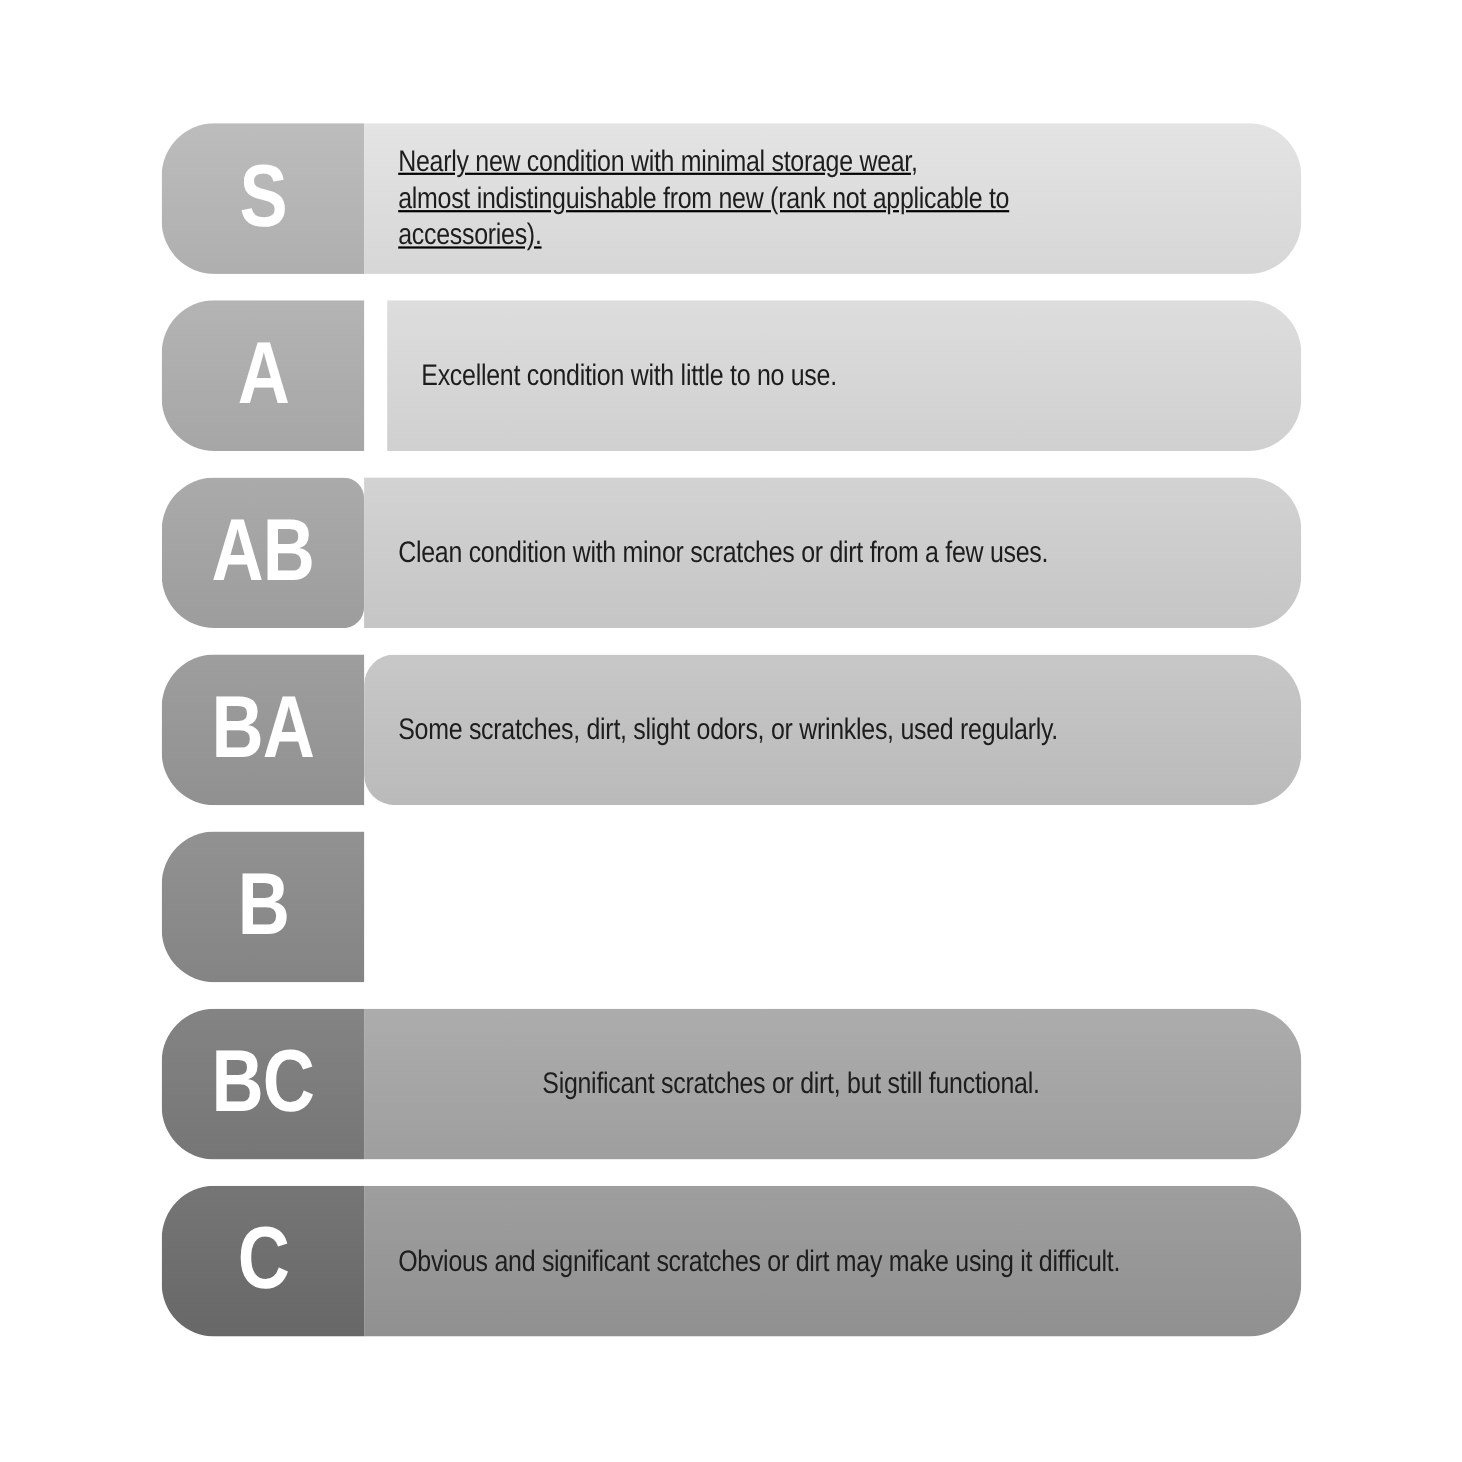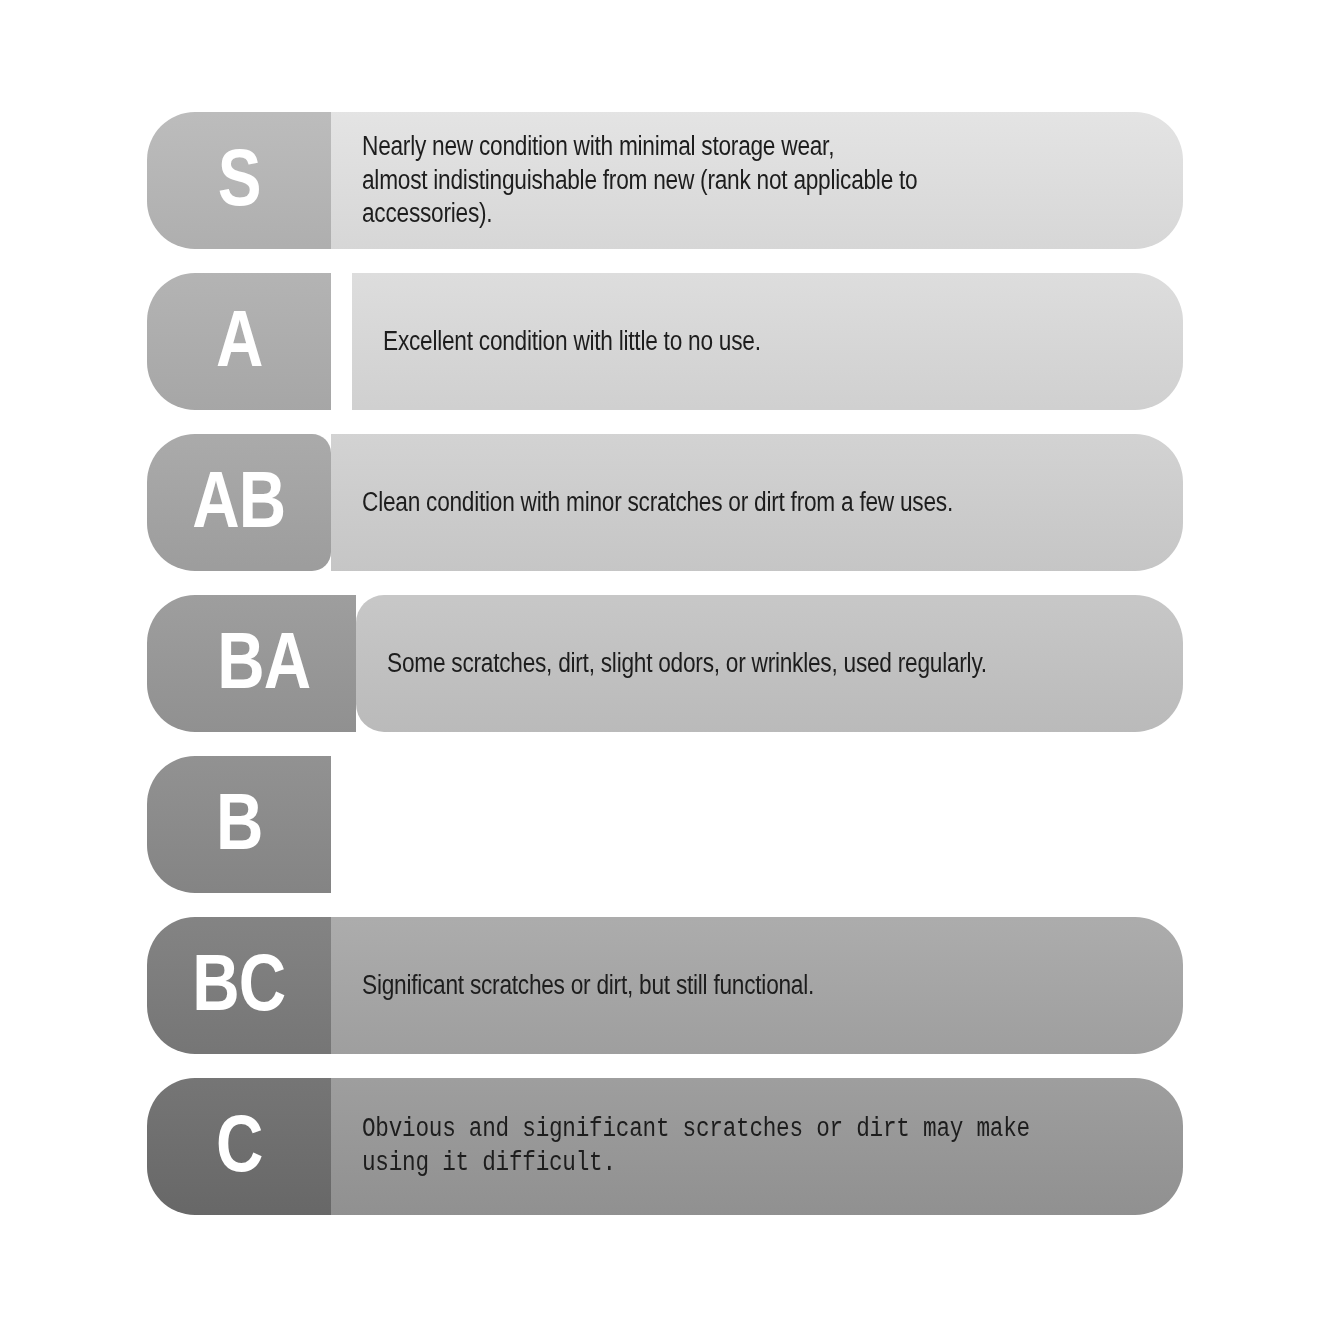--- a/index.html
+++ b/index.html
@@ -67,21 +67,21 @@
 </head>
 <body>
 
 <div class="canvas">
   <div class="rank-list">
 
     <div class="rank-row">
       <div class="rank-cell" style="background-color: rgb(184, 184, 184);">
         <span class="rank-letter">S</span>
       </div>
-      <div class="desc-cell" style="background-color: rgb(226, 226, 226);">
+      <div class="desc-cell" style="background-color: rgb(226, 226, 226); text-decoration: underline;">
         <span class="desc-text">Nearly new condition with minimal storage wear,
 almost indistinguishable from new (rank not applicable to accessories).</span>
       </div>
     </div>
 
     <div class="rank-row">
       <div class="rank-cell" style="background-color: rgb(175, 175, 175);">
         <span class="rank-letter">A</span>
       </div>
       <div class="desc-cell" style="background-color: rgb(219, 219, 219); margin-left: 21px;">
@@ -92,46 +92,46 @@
     <div class="rank-row">
       <div class="rank-cell" style="background-color: rgb(165, 165, 165); border-radius: 19px;">
         <span class="rank-letter">AB</span>
       </div>
       <div class="desc-cell" style="background-color: rgb(208, 208, 208);">
         <span class="desc-text">Clean condition with minor scratches or dirt from a few uses.</span>
       </div>
     </div>
 
     <div class="rank-row">
-      <div class="rank-cell" style="background-color: rgb(152, 152, 152); padding-left: 25px;">
+      <div class="rank-cell" style="background-color: rgb(152, 152, 152);">
         <span class="rank-letter">BA</span>
       </div>
       <div class="desc-cell" style="background-color: rgb(196, 196, 196); border-radius: 28px;">
         <span class="desc-text">Some scratches, dirt, slight odors, or wrinkles, used regularly.</span>
       </div>
     </div>
 
     <div class="rank-row">
       <div class="rank-cell" style="background-color: rgb(139, 139, 139);">
         <span class="rank-letter">B</span>
       </div>
     </div>
 
     <div class="rank-row">
       <div class="rank-cell" style="background-color: rgb(124, 124, 124);">
         <span class="rank-letter">BC</span>
       </div>
-      <div class="desc-cell" style="background-color: rgb(167, 167, 167);">
+      <div class="desc-cell" style="background-color: rgb(167, 167, 167); justify-content: center;">
         <span class="desc-text">Significant scratches or dirt, but still functional.</span>
       </div>
     </div>
 
     <div class="rank-row">
       <div class="rank-cell" style="background-color: rgb(109, 109, 109);">
         <span class="rank-letter">C</span>
       </div>
-      <div class="desc-cell" style="background-color: rgb(152, 152, 152); font-family: Liberation Mono, monospace;">
+      <div class="desc-cell" style="background-color: rgb(152, 152, 152);">
         <span class="desc-text">Obvious and significant scratches or dirt may make using it difficult.</span>
       </div>
     </div>
 
   </div>
 </div>
 
 </body></html>

